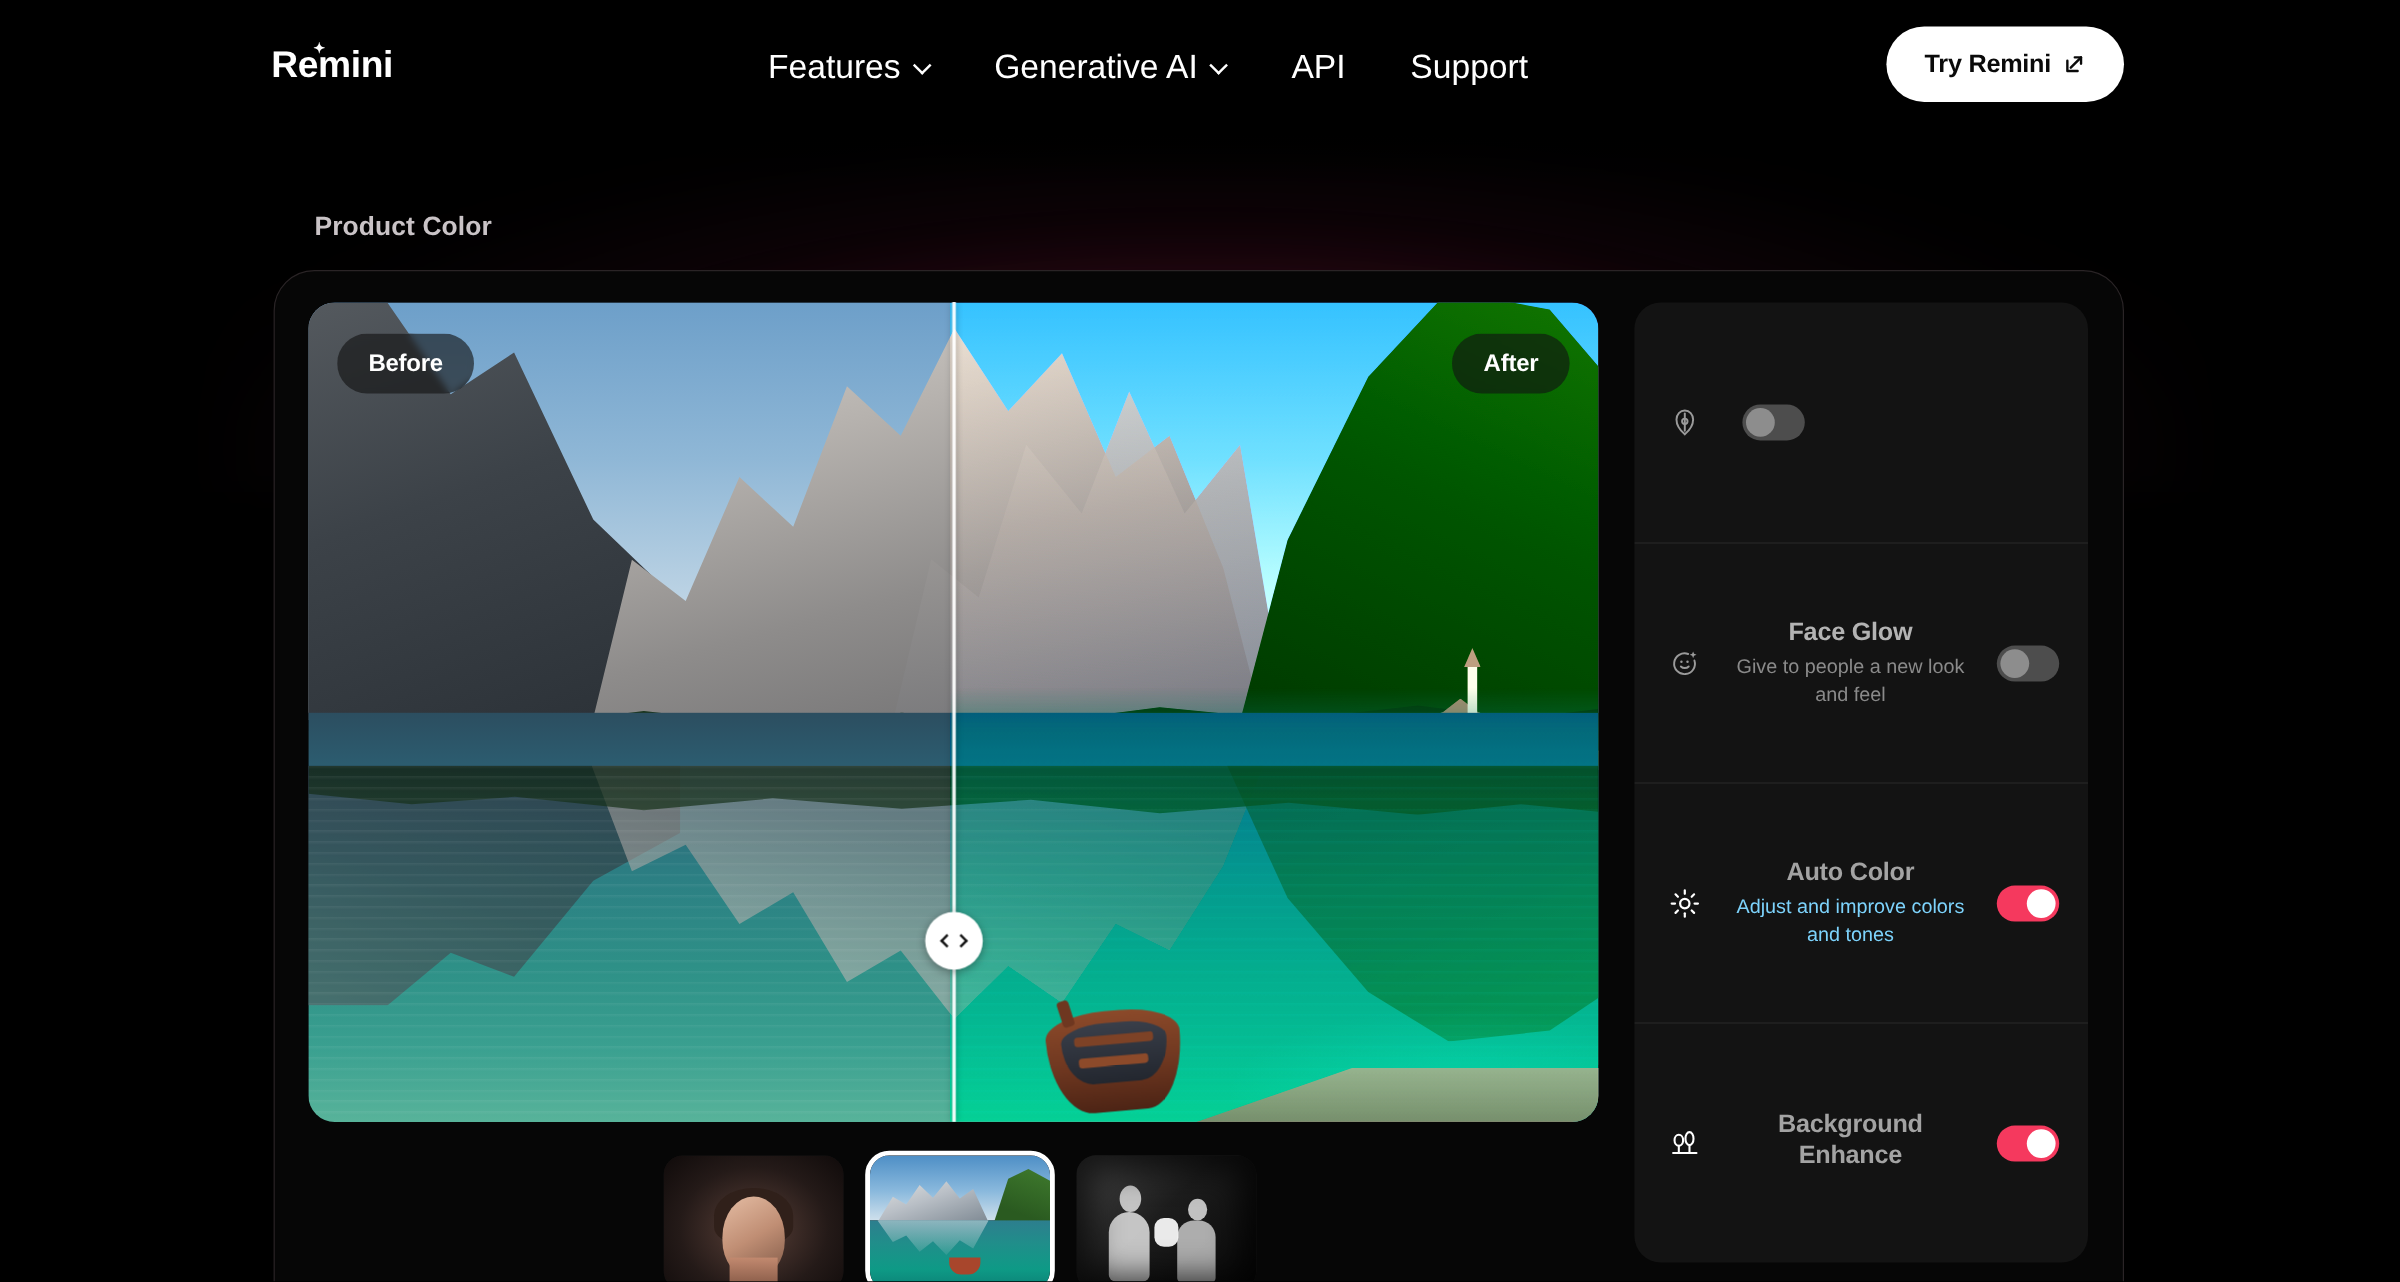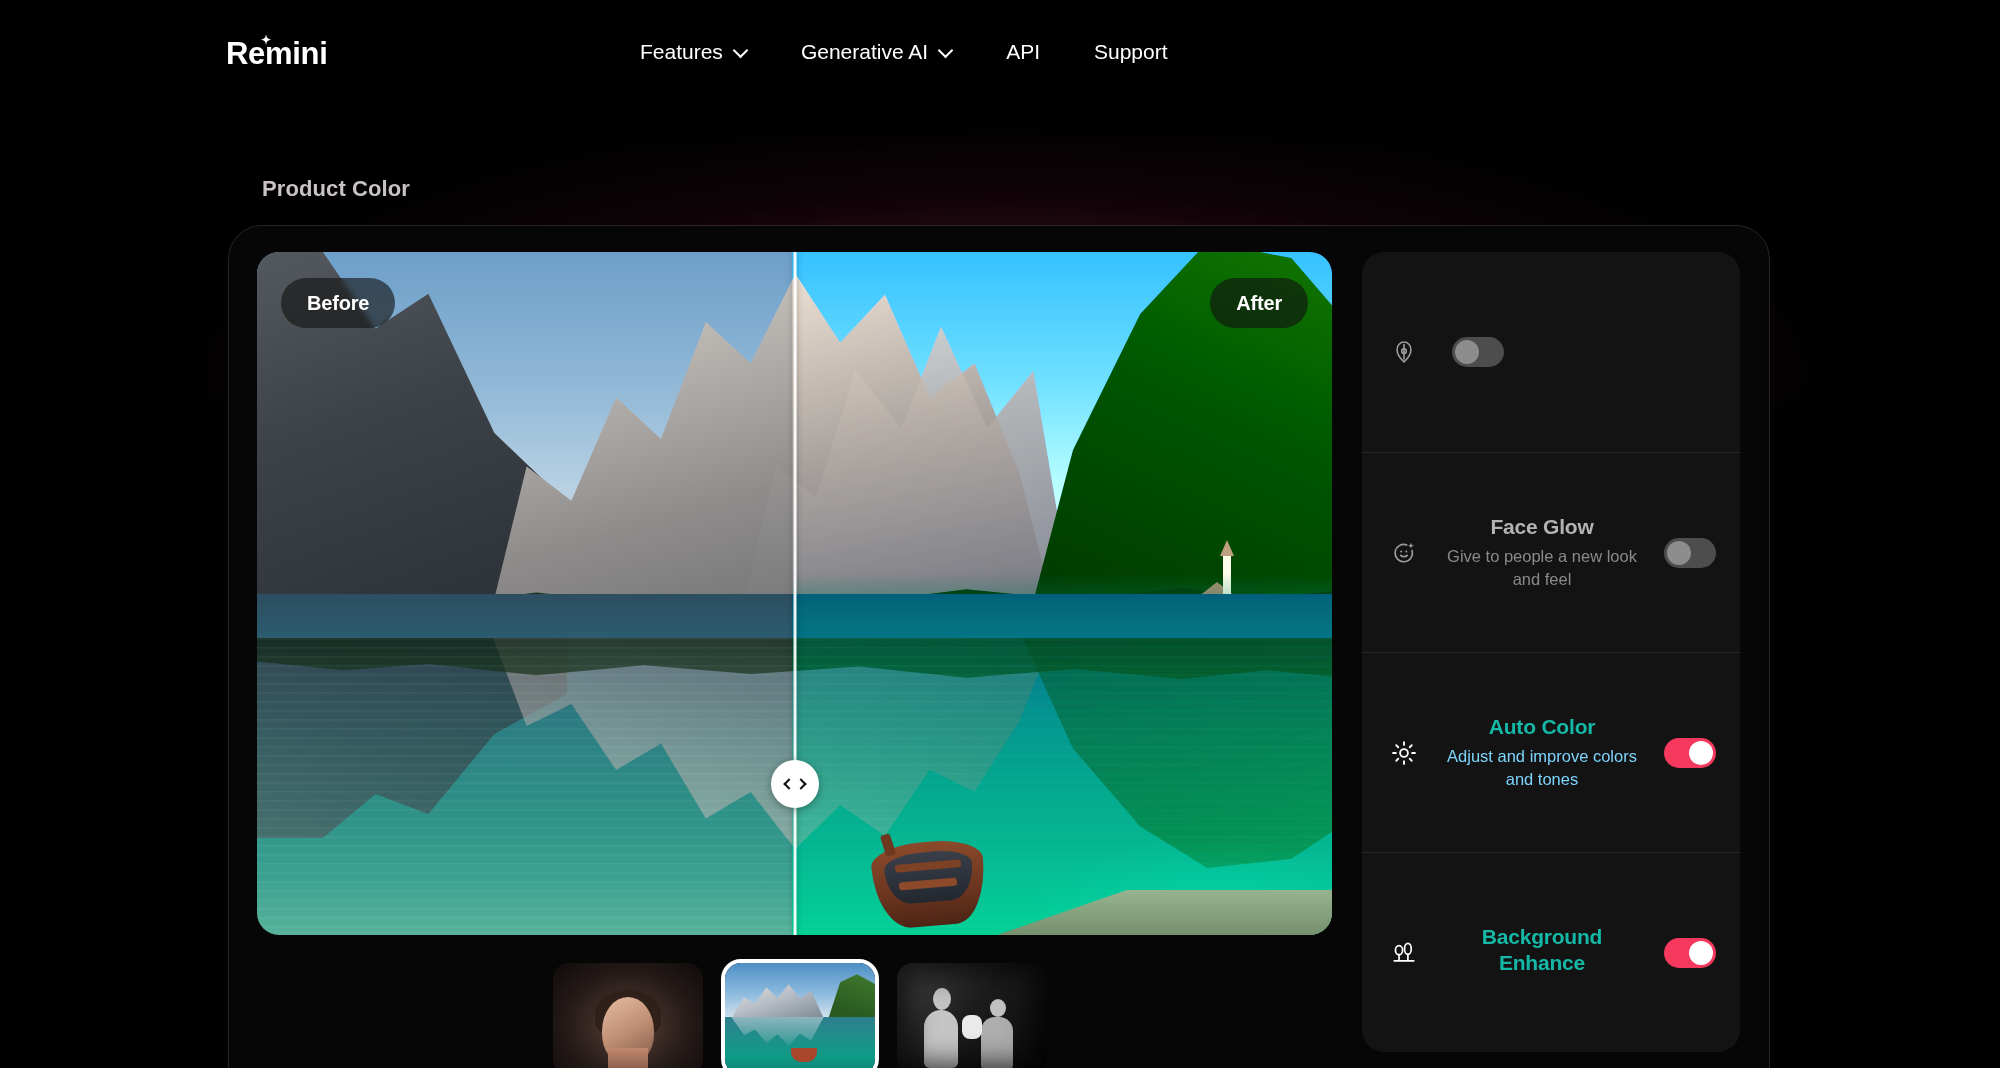--- a/index.html
+++ b/index.html
@@ -83,21 +83,21 @@
     left: 640px; top: 40px;
     display: flex;
     align-items: center;
     gap: 54px;
   }
   .nav-item {
     display: flex;
     align-items: center;
     gap: 11px;
     color: #ffffff;
-    font-size: 21px;
+    font-size: 28px;
     font-weight: 400;
     cursor: pointer;
     white-space: nowrap;
   }
   .chev {
     display: inline-block;
     width: 13px; height: 13px;
     position: relative;
     top: -2px;
   }
@@ -411,21 +411,21 @@
     letter-spacing: -0.2px;
     margin-bottom: 5px;
   }
   .f-desc {
     font-size: 16.5px;
     line-height: 1.38;
     font-weight: 400;
   }
   .f-title.off { color: #b3b3b3; }
   .f-desc.off  { color: #8a8a8a; }
-  .f-title.on  { color: #14b8a6; }
+  .f-title.on  { color: #a3a3a3; }
   .f-desc.on   { color: #7dd3fc; }
 
   .toggle {
     flex: 0 0 auto;
     width: 52px; height: 30px;
     border-radius: 15px;
     position: relative;
     margin-left: 16px;
     cursor: pointer;
     border: none;
@@ -478,20 +478,30 @@
       <div class="nav-item">
         <span>API</span>
       </div>
 
       <div class="nav-item">
         <span>Support</span>
       </div>
 
     </div>
 
+    <button class="cta">
+      <span>Try Remini</span>
+      <span class="ext-icon">
+        <svg class="ic" width="19" height="19" viewBox="0 0 20 20" fill="none">
+          <path d="M4 7v9h9" stroke="#0a0a0a" stroke-width="2.1" stroke-linecap="round" stroke-linejoin="round"></path>
+          <path d="M7 13L16 4" stroke="#0a0a0a" stroke-width="2.1" stroke-linecap="round"></path>
+          <path d="M10.5 4H16v5.5" stroke="#0a0a0a" stroke-width="2.1" stroke-linecap="round" stroke-linejoin="round"></path>
+        </svg>
+      </span>
+    </button>
 
   </div>
 
   <div class="section-label">Product Color</div>
 
   <div class="demo-card"></div>
 
   <div class="viewer">
 
     <div class="img-layer">

